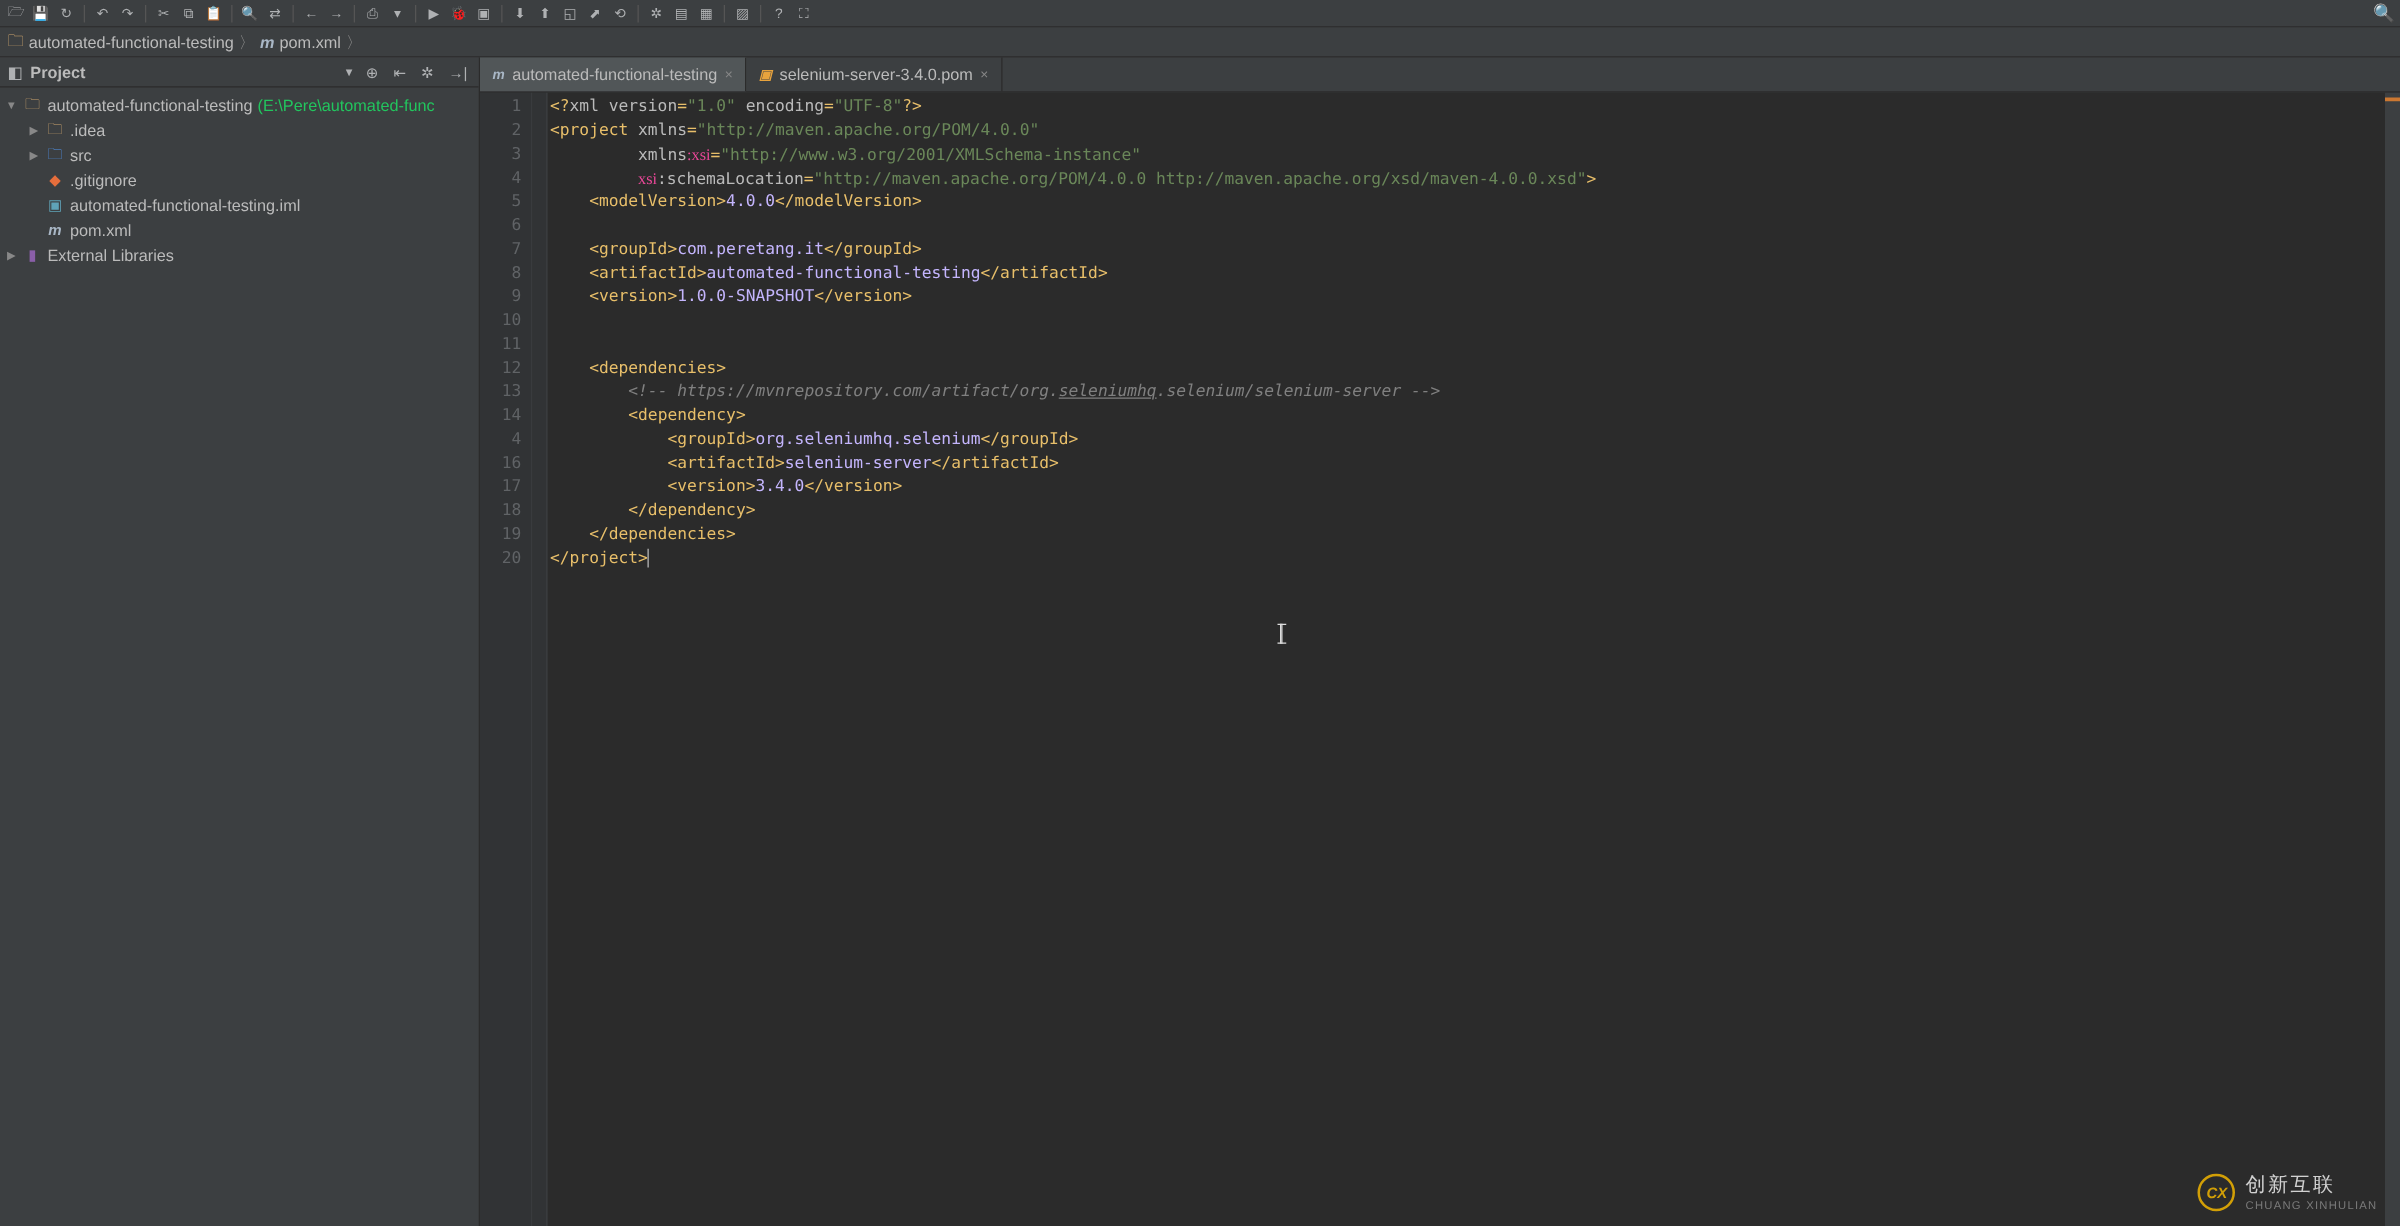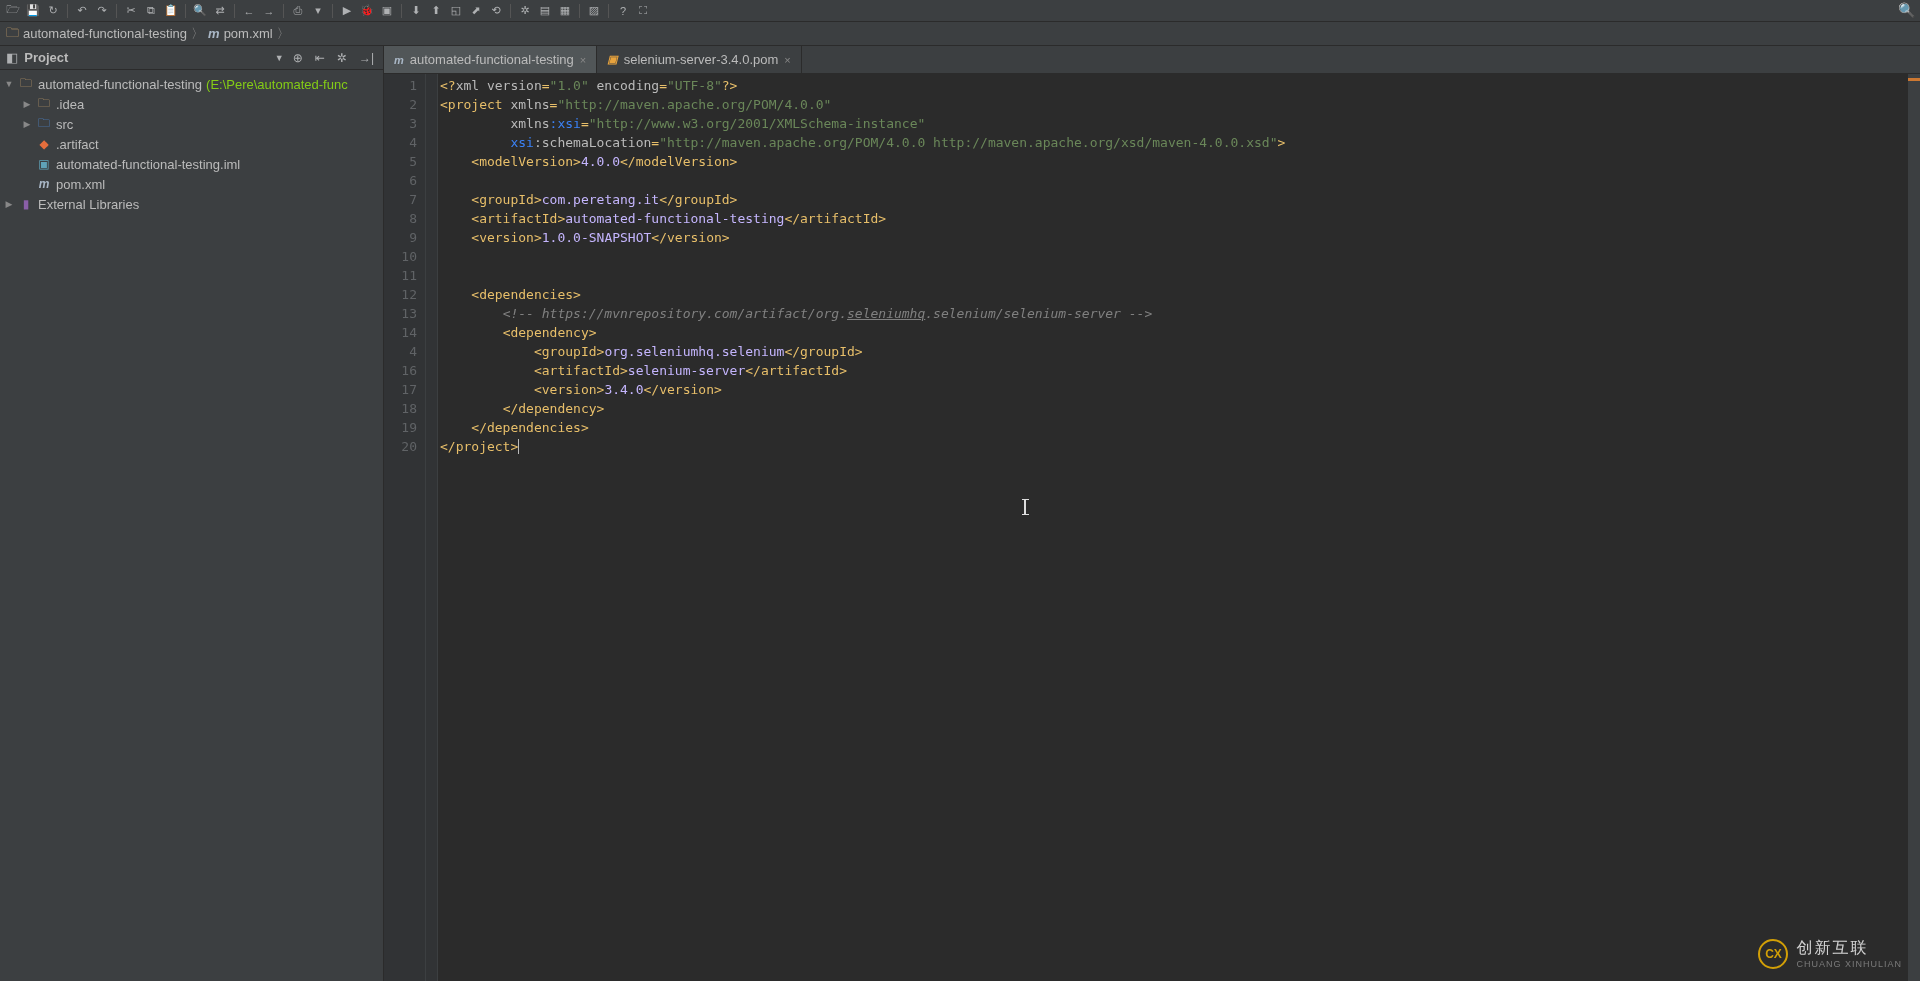--- a/index.html
+++ b/index.html
@@ -72,21 +72,21 @@
   align-items: center;
   height: 20px;
   padding-left: 4px;
   cursor: pointer;
   white-space: nowrap;
   gap: 4px;
 }
 .tree-row .arrow { width: 10px; color: #888; font-size: 9px; text-align: center; }
 .tree-row .ficon { width: 16px; text-align: center; font-size: 12px; }
 .tree-row .label { color: #bbbbbb; }
-.tree-row .hint { color: #84cc16; }
+.tree-row .hint { color: #22c55e; }
 .ic-folder { color: #c9a26d; }
 .ic-src { color: #5394ec; }
 .ic-git { color: #e66e3c; }
 .ic-iml { color: #5fa3b8; }
 .ic-m { color: #a9b7c6; font-weight: bold; font-style: italic; }
 .ic-lib { color: #8a5fa8; }
 
 .editor-area { flex: 1; display: flex; flex-direction: column; background: #2b2b2b; }
 
 .tabs {
@@ -127,21 +127,21 @@
   font-family: "Consolas", monospace;
   font-size: 13px;
   line-height: 19px;
   padding: 2px 0 0 2px;
   white-space: pre;
   color: #a9b7c6;
 }
 .code .ln { height: 19px; }
 .t-tag { color: #e8bf6a; }
 .t-attr { color: #bababa; text-align: center; }
-.t-ns { color: #3b82f6; }
+.t-ns { color: #ec4899; font-family: Liberation Serif, serif; }
 .t-str { color: #6a8759; }
 .t-text { color: #c4b5fd; }
 .t-cmt { color: #808080; font-style: italic; }
 .t-cmt-u { color: #808080; font-style: italic; text-decoration: underline; }
 .cursor { border-right: 1px solid #bbbbbb; }
 
 .right-gutter {
   position: absolute; right: 0; top: 0; bottom: 0; width: 12px;
   background: #3c3f41;
 }
@@ -159,21 +159,21 @@
   display: flex;
   align-items: center;
   gap: 8px;
   opacity: 0.85;
 }
 .wm-logo {
   width: 30px; height: 30px;
   border: 2px solid #f0b400;
   border-radius: 50%;
   display: flex; align-items: center; justify-content: center;
-  color: #f0b400; font-weight: bold; font-size: 12px;
+  color: #f0b400; font-weight: bold; font-size: 12px; font-style: italic;
 }
 .wm-text { text-align: left; }
 .wm-cn { color: #eeeeee; font-size: 16px; letter-spacing: 2px; }
 .wm-en { color: #888; font-size: 9px; letter-spacing: 1px; }
 
 .ibeam {
   position: absolute;
   width: 1px; height: 16px;
   border-left: 1px solid #ddd;
   border-right: 1px solid #ddd;
@@ -263,21 +263,21 @@
           <span class="label">.idea</span>
         </div>
         <div class="tree-row" style="padding-left: 22px;">
           <span class="arrow">▶</span>
           <span class="ficon ic-src">🗀</span>
           <span class="label">src</span>
         </div>
         <div class="tree-row" style="padding-left: 22px;">
           <span class="arrow"></span>
           <span class="ficon ic-git">◆</span>
-          <span class="label">.artifact</span>
+          <span class="label">.gitignore</span>
         </div>
         <div class="tree-row" style="padding-left: 22px;">
           <span class="arrow"></span>
           <span class="ficon ic-iml">▣</span>
           <span class="label">automated-functional-testing.iml</span>
         </div>
         <div class="tree-row" style="padding-left: 22px;">
           <span class="arrow"></span>
           <span class="ficon ic-m">m</span>
           <span class="label">pom.xml</span>

